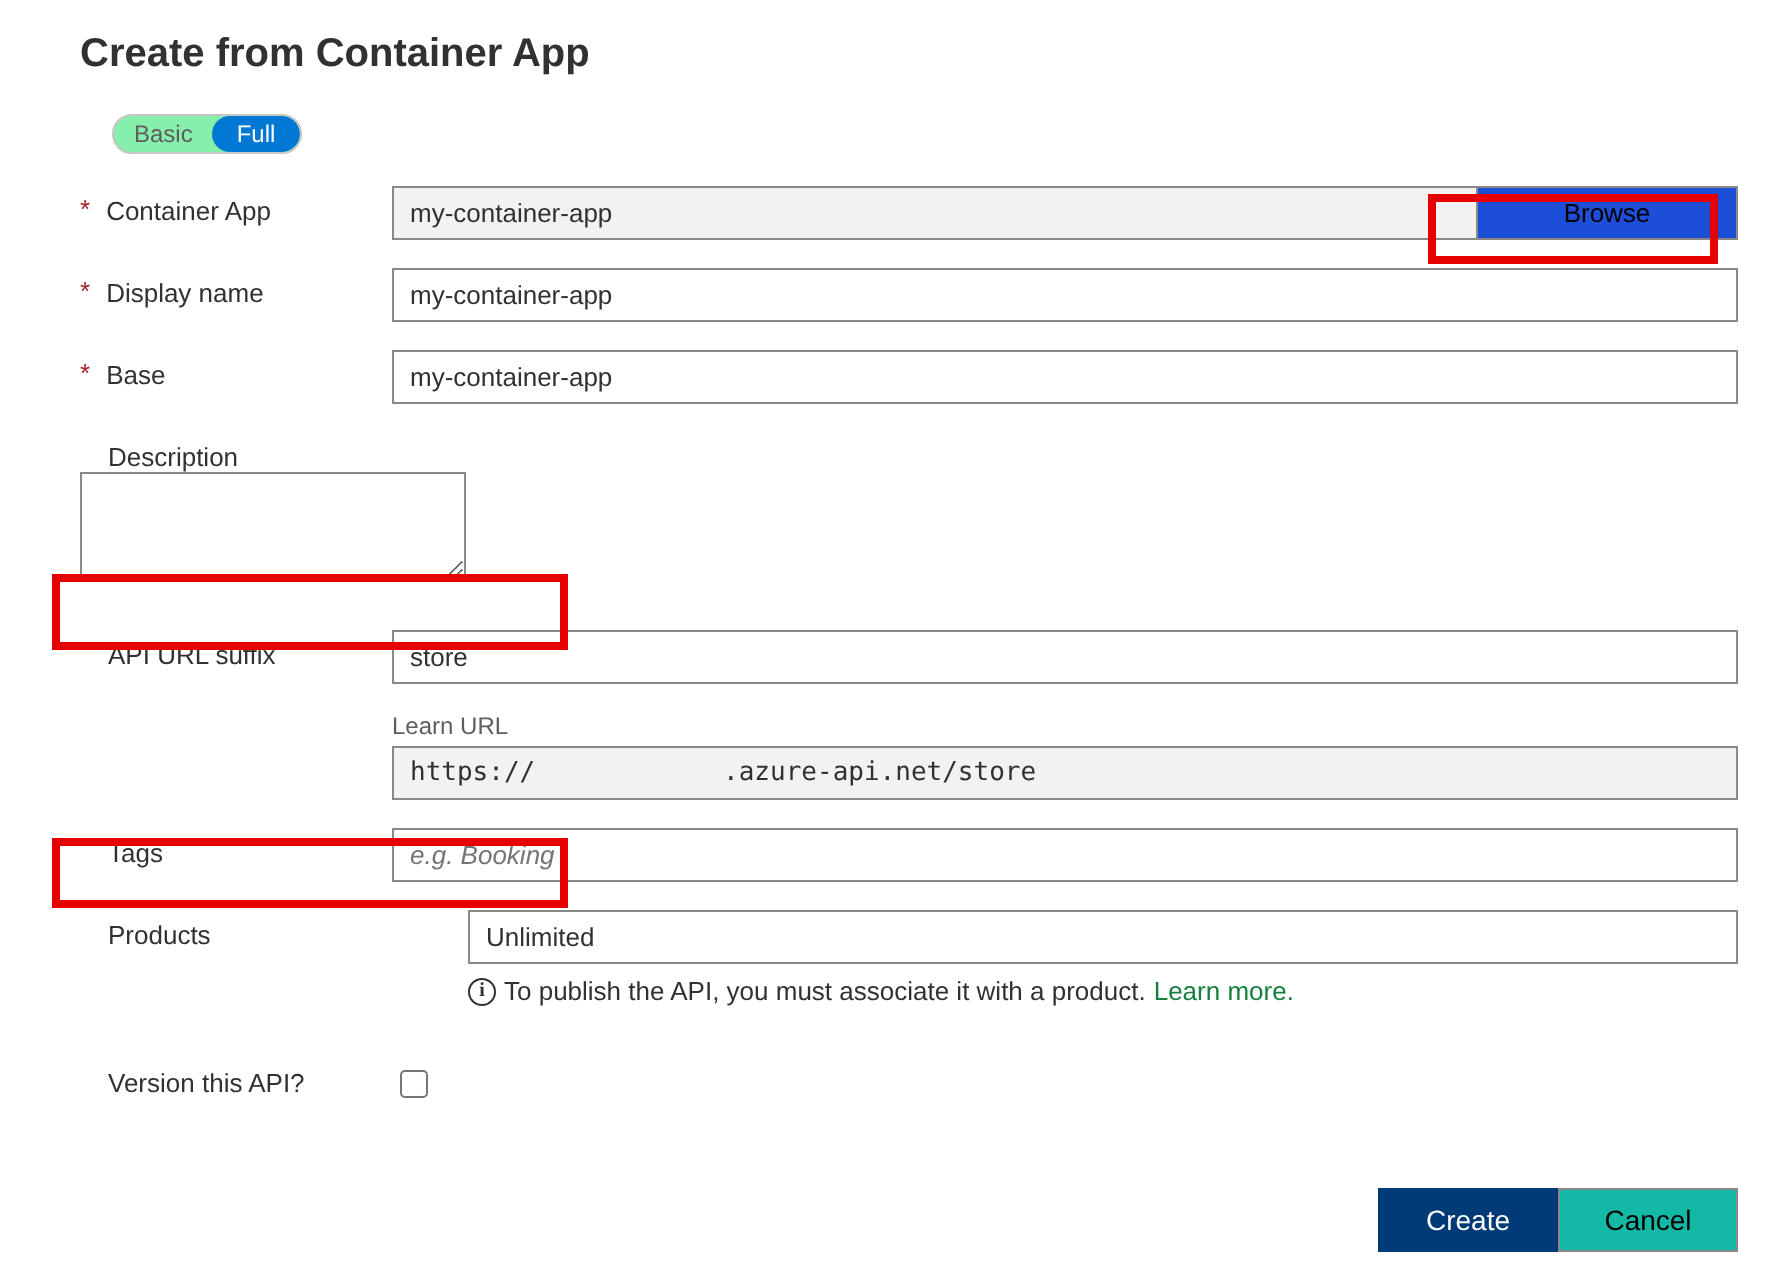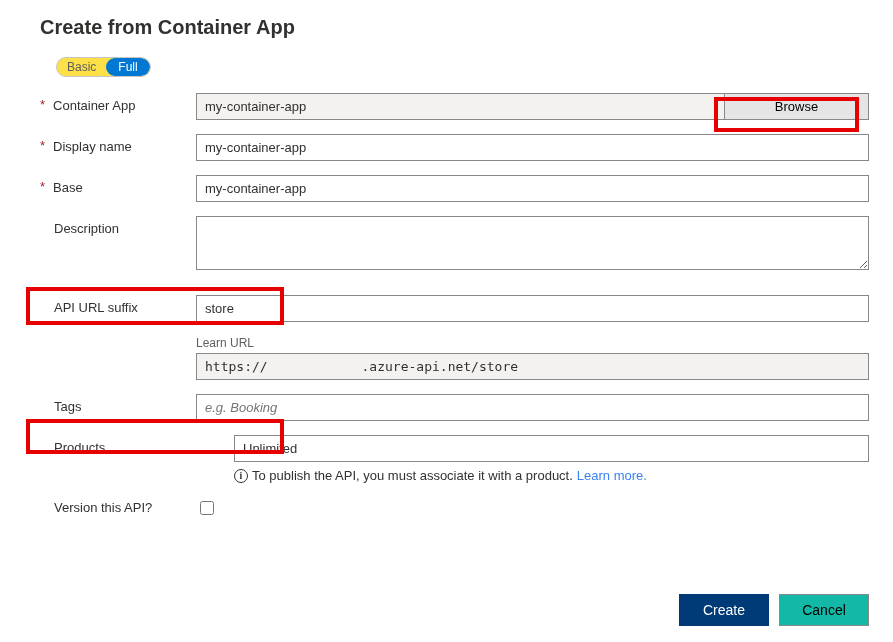--- a/index.html
+++ b/index.html
@@ -14,21 +14,21 @@
   }
   .page { padding:16px 24px 0 40px; }
   h1.title {
     font-size:20px; font-weight:600; margin:0 0 18px 0; color:#323130;
   }
   
   .toggle-wrap { margin:0 0 16px 16px; }
   .toggle {
     display:inline-flex; border:1px solid #c8c6c4; border-radius:999px;
     overflow:hidden; font-size:12px; height:20px; line-height:18px;
-    background:#fde047;
+    background:#86efac;
   }
   .toggle span { padding:0 10px; display:inline-block; }
   .toggle .basic { color:#605e5c; }
   .toggle .full {
     background:#0078d4; color:#fff; border-radius:999px;
     padding:0 12px; margin:0;
   }
   
   .row { display:flex; align-items:flex-start; margin-bottom:14px; }
   .label-col {
@@ -45,43 +45,43 @@
     font-family:inherit; font-size:13px;
     padding:5px 8px; color:#323130; background:#fff;
     outline:none;
   }
   .readonly { background:#f3f2f1; color:#323130; }
   .textarea { height:54px; resize:both; }
   .base-label { font-size:12px; color:#605e5c; margin-bottom:3px; }
   .base-url { font-family:Consolas,monospace; font-size:13px; }
   .placeholder { color:#a19f9d; font-style:italic; }
   .hint { font-size:13px; color:#323130; margin-top:6px; display:flex; align-items:center; gap:4px; }
-  .hint a { color:#3b82f6; text-decoration:none; }
+  .hint a { color:#15803d; text-decoration:none; }
   .info-icon {
     width:14px; height:14px; border:1.5px solid #323130; border-radius:50%;
     display:inline-flex; align-items:center; justify-content:center;
     font-weight:700; font-size:10px; font-family:Georgia,serif;
   }
   .checkbox { width:14px; height:14px; margin-top:6px; }
   
   .combo { display:flex; gap:0; }
   .combo .readonly { flex:1; border-right:1px solid #8a8886; }
   .browse-btn {
-    width:144px; border:1px solid #8a8886; border-left:none;
-    background:#e5e5e5; font-size:13px; cursor:pointer;
+    width:130px; border:1px solid #8a8886; border-left:none;
+    background:#1d4ed8; font-size:13px; cursor:pointer;
     display:flex; align-items:center; justify-content:center;
   }
   
   .hl {
     position:absolute; border:4px solid #e60000; pointer-events:none;
   }
   
   .footer {
     position:absolute; right:24px; bottom:16px;
-    display:flex; gap:10px;
+    display:flex; 
   }
   .btn {
     min-width:90px; height:32px; font-size:14px;
     display:flex; align-items:center; justify-content:center;
     border:1px solid #8a8886; background:#14b8a6; cursor:pointer;
   }
   .btn.primary {
     background:#003a77; color:#fff; border-color:#003a77;
   }
 </style>
@@ -120,21 +120,21 @@
   </div>
 
   <div class="row">
     <div class="label-col">
         <span class="req">*</span>
         <span>Base</span>
       </div>
     <div class="field-col"><input class="text-input" value="my-container-app" style=""></div>
   </div>
 
-  <div class="row" style="margin-bottom:22px;">
+  <div class="row" style="margin-bottom:22px;flex-direction:column;">
     <div class="label-col">
         <span class="req-space"></span>
         <span>Description</span>
       </div>
     <div class="field-col"><textarea class="textarea" style=""></textarea></div>
   </div>
 
   <div class="row">
     <div class="label-col">
         <span class="req-space"></span>
@@ -167,21 +167,21 @@
     <div class="field-col">
       <input class="text-input" value="Unlimited" style="">
       <div class="hint">
         <span class="info-icon">i</span>
         <span>To publish the API, you must associate it with a product. </span>
         <a href="#"><span>Learn more</span>.</a>
       </div>
     </div>
   </div>
 
-  <div class="row" style="margin-top:12px;">
+  <div class="row" style="margin-top:26px;">
     <div class="label-col">
         <span class="req-space"></span>
         <span>Version this API?</span>
       </div>
     <div class="field-col"><input type="checkbox" class="checkbox" style=""></div>
   </div>
 </div>
 
 <div class="hl" style="left:714px; top:97px;  width:145px; height:35px;"></div>
 <div class="hl" style="left:26px;  top:287px; width:258px; height:38px;"></div>

